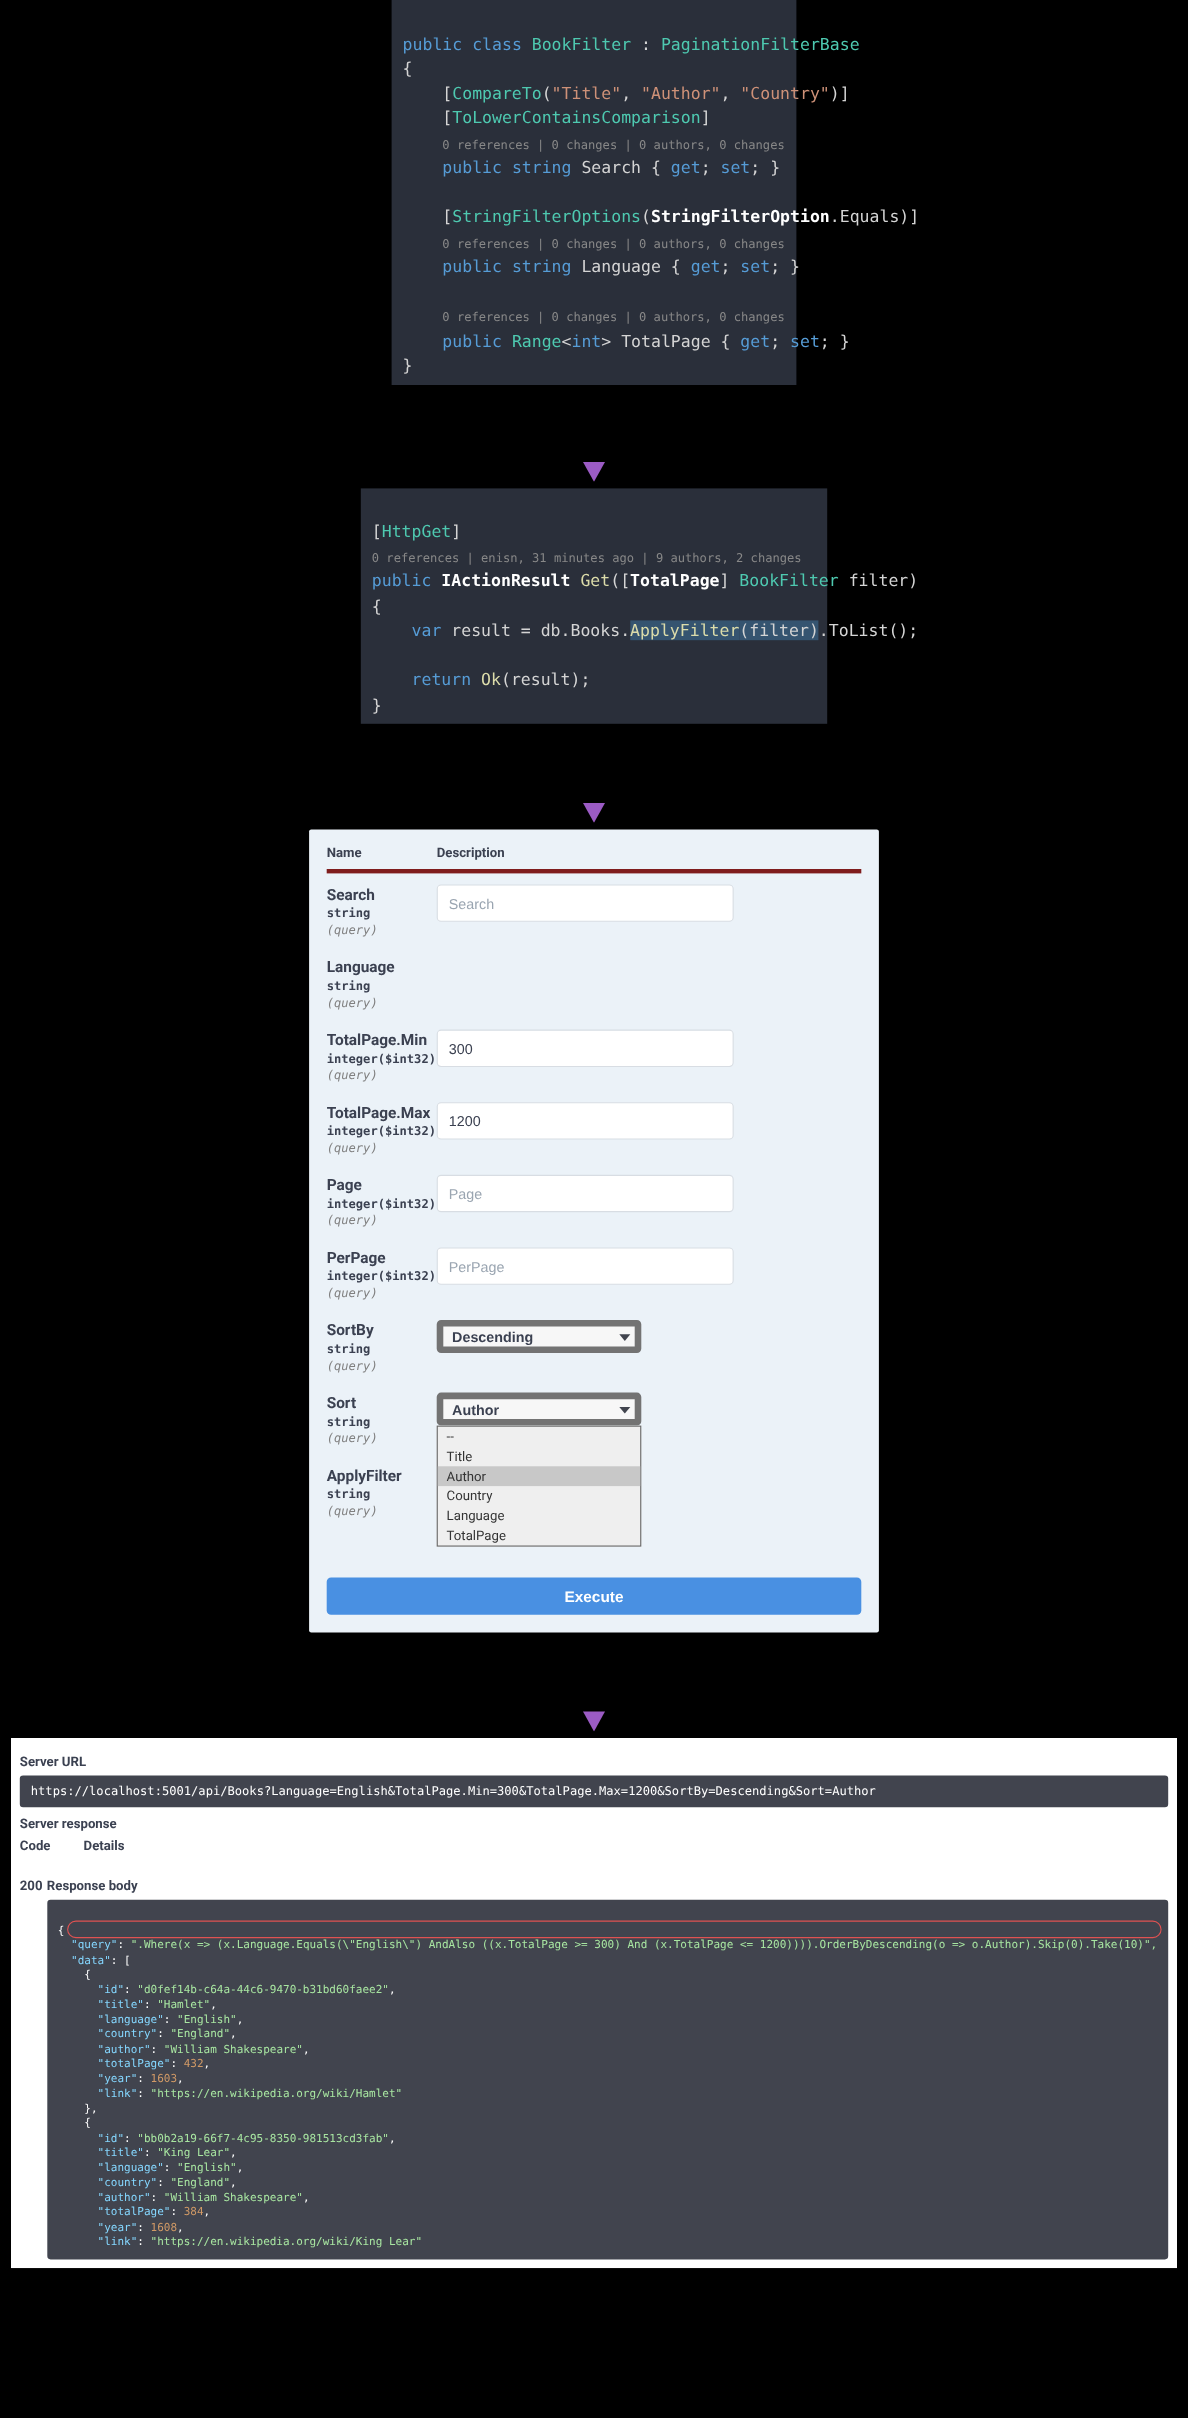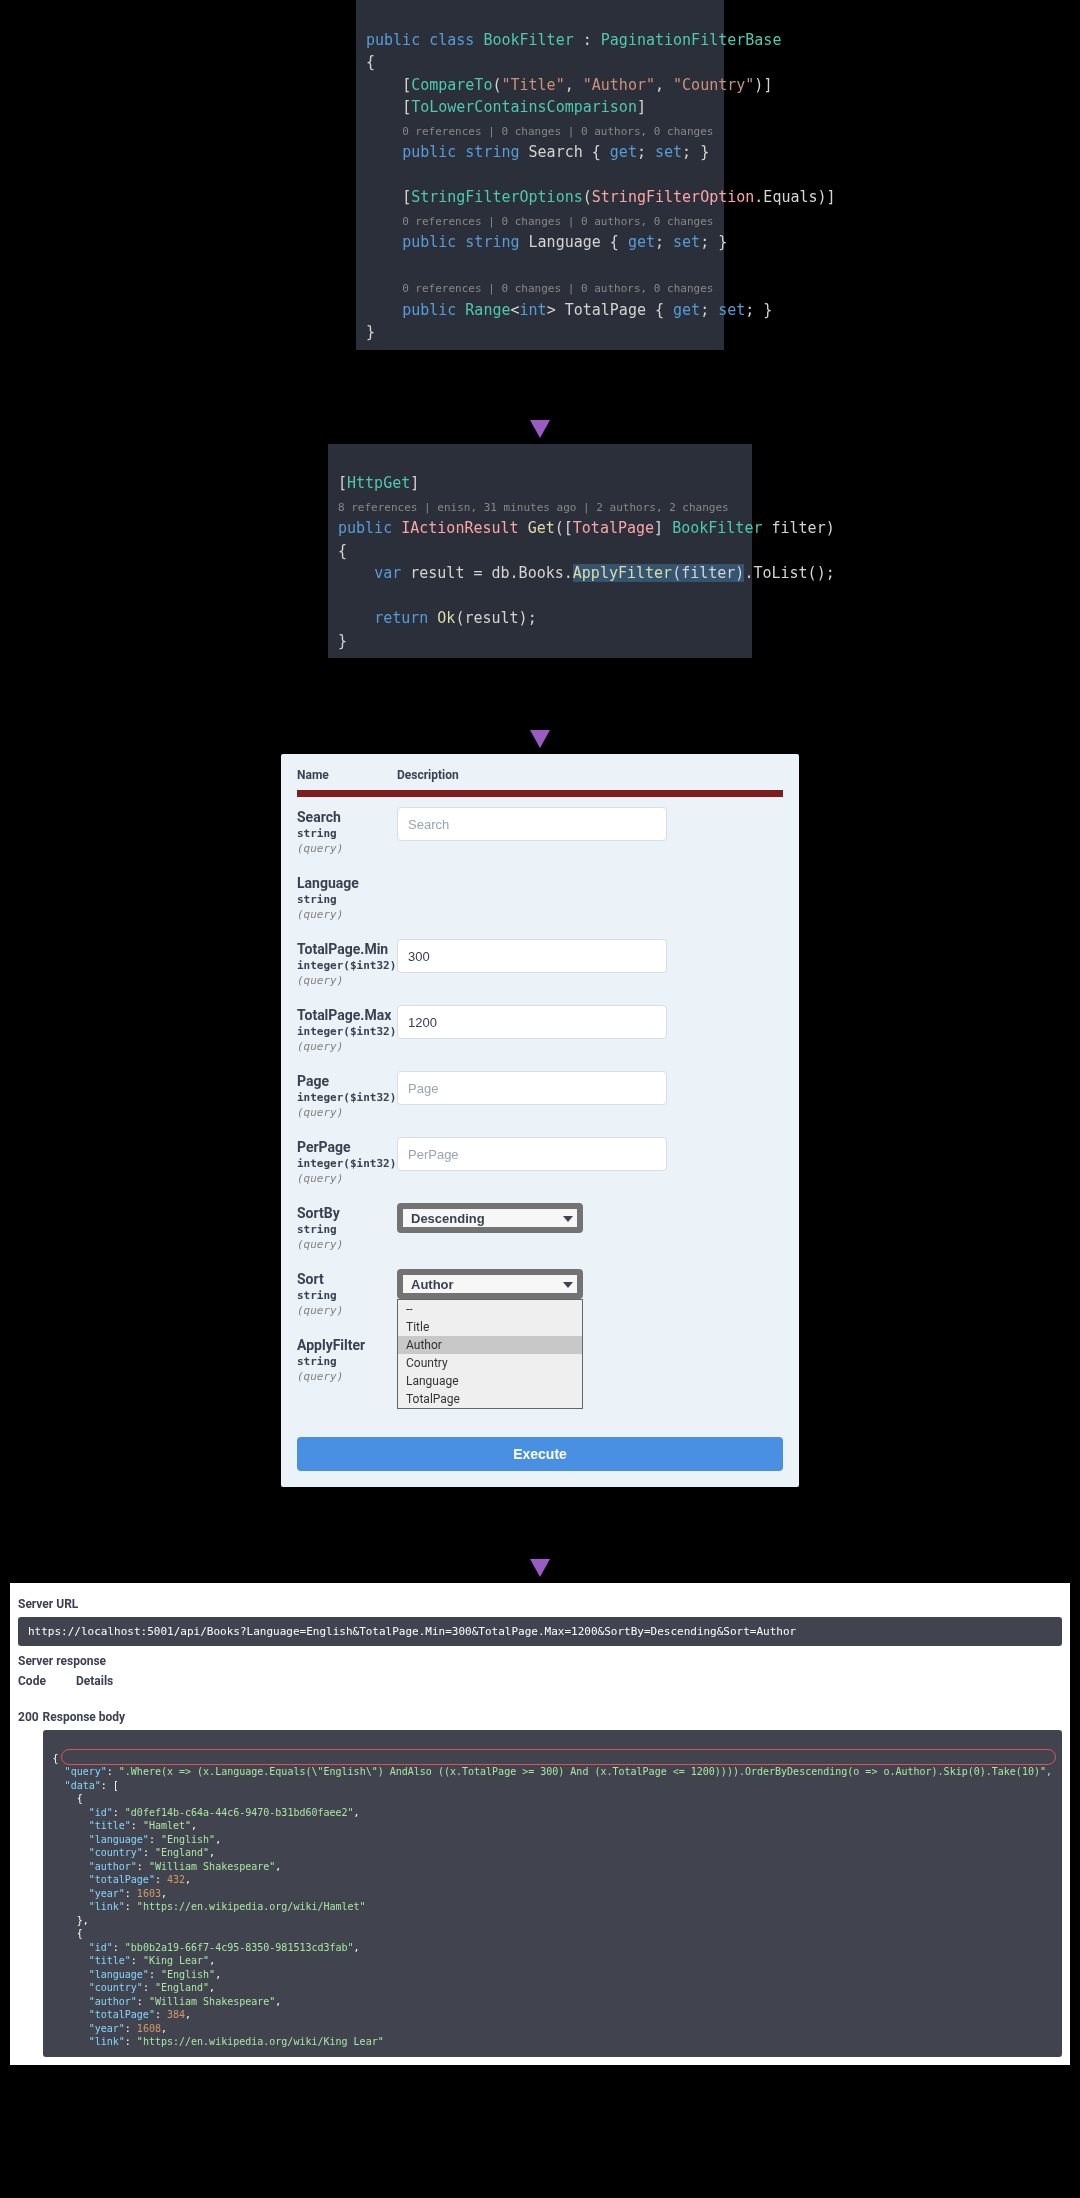--- a/index.html
+++ b/index.html
@@ -16,21 +16,21 @@
     line-height: 1.5;
     padding: 6px 10px;
     white-space: pre;
     color: #d4d4d4;
   }
   .kw { color: #569cd6; }
   .cls { color: #4ec9b0; }
   .str { color: #ce9178; }
   .attr { color: #4ec9b0; }
   .method { color: #dcdcaa; }
-  .type { color: #fca5a5; }
+  .type { color: #ffffff; font-weight: bold; }
   .sel { background: #355470; }
   .refnote { color: #888; font-size: 11px; }
   .arrow {
     display: flex;
     justify-content: center;
     padding: 10px 0 6px 0;
   }
   .arrow svg { display: block; }
   .swagger-panel {
     background: #ebf2f8;
@@ -39,21 +39,21 @@
     width: 518px;
     padding: 14px 16px 16px 16px;
     color: #3b4151;
     position: relative;
   }
   .sw-head {
     display: flex;
     font-size: 12px;
     font-weight: 700;
     color: #3b4151;
-    border-bottom: 7px solid #7f1d1d;
+    border-bottom: 4px solid #7f1d1d;
     padding-bottom: 8px;
     margin-bottom: 10px;
   }
   .sw-head-name { width: 100px; }
   .param-row { display: flex; margin-bottom: 18px; align-items: flex-start; position: relative;}
   .param-meta { width: 100px; padding-top: 2px; }
   .param-name { font-size: 14px; font-weight: 700; color: #3b4151; }
   .param-type { font-size: 11px; font-family: monospace; font-weight: 700; color: #3b4151; margin-top: 2px;}
   .param-in { font-size: 11px; font-family: monospace; font-style: italic; color: #808080; margin-top: 2px;}
   .param-input { flex: 1; }
@@ -192,21 +192,21 @@
           <stop offset="1" stop-color="#9b5bc4"></stop>
         </linearGradient>
       </defs>
       <line x1="12" y1="0" x2="12" y2="62" stroke="url(#g1)" stroke-width="5"></line>
       <polygon points="12,78 2,60 22,60" fill="#9b5bc4"></polygon>
     </svg>
 </div>
 
 <div class="code-block cb2">
 <span>[</span><span class="attr">HttpGet</span><span>]</span>
-<span class="refnote">8 references | enisn, 31 minutes ago | 2 authors, 2 changes</span>
+<span class="refnote">0 references | enisn, 31 minutes ago | 9 authors, 2 changes</span>
 <span class="kw">public</span> <span class="type">IActionResult</span> <span class="method">Get</span><span>([</span><span class="type">TotalPage</span><span>] </span><span class="cls">BookFilter</span><span> filter)</span>
 <span>{</span>
     <span class="kw">var</span><span> result = db.Books.</span><span class="method sel">ApplyFilter</span><span class="sel">(filter)</span><span>.ToList();</span>
 
     <span class="kw">return</span><span class="method"> Ok</span><span>(result);</span>
 <span>}</span></div>
 
 <div class="arrow">
 <svg width="24" height="80">
       <defs>

